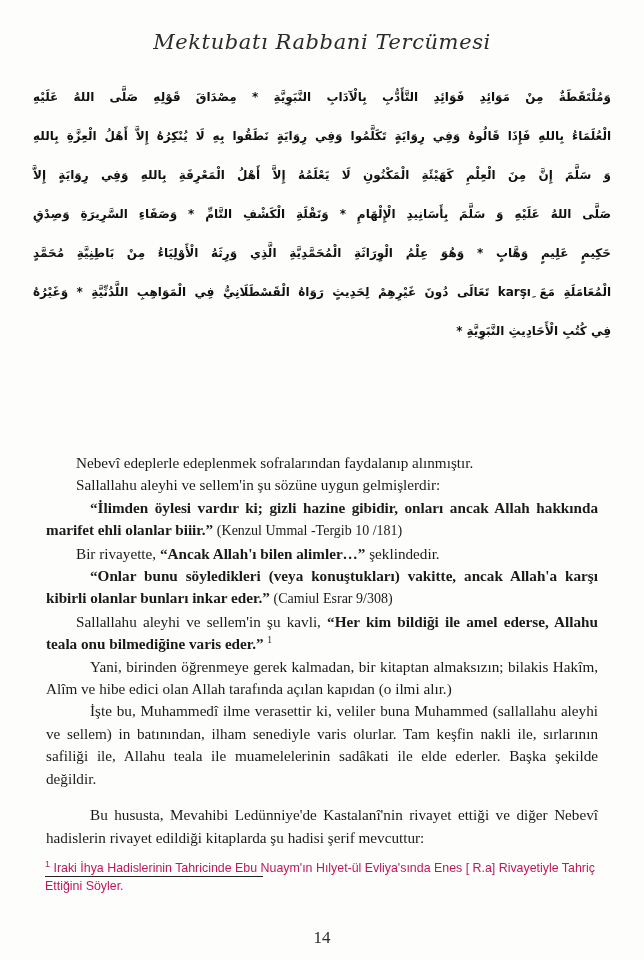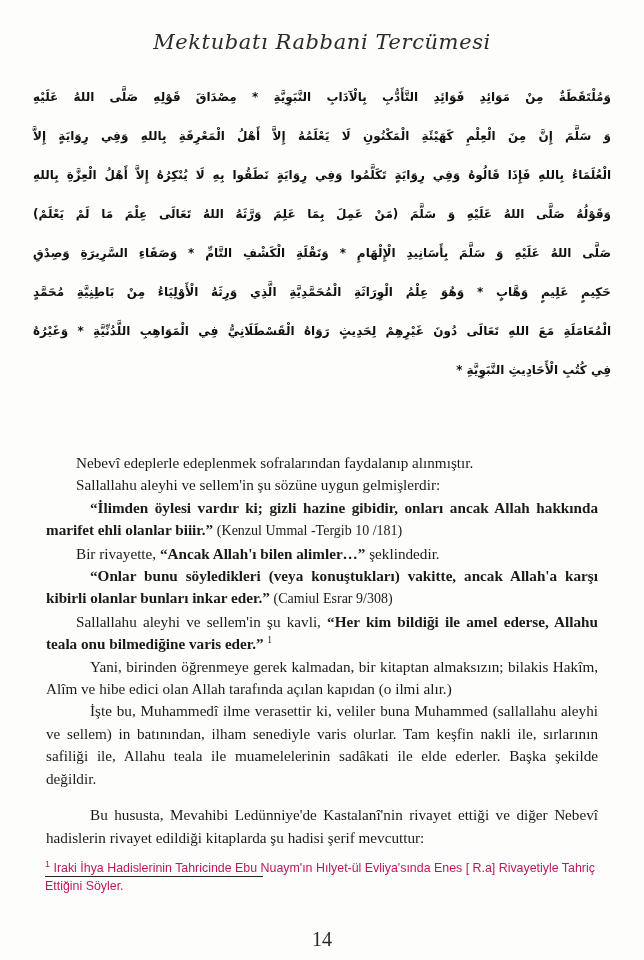--- a/index.html
+++ b/index.html
@@ -118,39 +118,38 @@
     line-height: 0;
   }
 
   
   .page-number {
     position: absolute;
     left: 0;
     top: 928px;
     width: 644px;
     text-align: center;
-    font-size: 20px;
+    font-size: 17px;
     color: #2a2a2a;
   }
 </style>
 </head>
 <body>
 
 <div class="page">
 
   <div class="running-head">Mektubatı Rabbani Tercümesi</div>
 
   <div class="arabic-block">
     <span class="arabic-line">وَمُلْتَقَطَةٌ مِنْ مَوَائِدِ فَوَائِدِ التَّأَدُّبِ بِالْآدَابِ النَّبَوِيَّةِ * مِصْدَاقَ قَوْلِهِ صَلَّى اللهُ عَلَيْهِ</span>
+    <span class="arabic-line">الْعُلَمَاءُ بِاللهِ فَإِذَا قَالُوهُ وَفِي رِوَايَةٍ تَكَلَّمُوا وَفِي رِوَايَةٍ نَطَقُوا بِهِ لَا يُنْكِرُهُ إِلاَّ أَهْلُ الْعِزَّةِ بِاللهِ</span>
     <span class="arabic-line">وَ سَلَّمَ إِنَّ مِنَ الْعِلْمِ كَهَيْئَةِ الْمَكْنُونِ لَا يَعْلَمُهُ إِلاَّ أَهْلُ الْمَعْرِفَةِ بِاللهِ وَفِي رِوَايَةٍ إِلاَّ</span>
-    <span class="arabic-line">الْعُلَمَاءُ بِاللهِ فَإِذَا قَالُوهُ وَفِي رِوَايَةٍ تَكَلَّمُوا وَفِي رِوَايَةٍ نَطَقُوا بِهِ لَا يُنْكِرُهُ إِلاَّ أَهْلُ الْعِزَّةِ بِاللهِ</span>
-    <span class="arabic-line">وَقَوْلُهُ صَلَّى اللهُ عَلَيْهِ وَ سَلَّمَ  (مَنْ عَمِلَ بِمَا عَلِمَ وَرَّثَهُ اللهُ تَعَالَى عِلْمَ مَا لَمْ يَعْلَمْ)</span>
     <span class="arabic-line">صَلَّى اللهُ عَلَيْهِ وَ سَلَّمَ بِأَسَانِيدِ الْإِلْهَامِ * وَنَقْلَةِ الْكَشْفِ التَّامِّ * وَصَفَاءِ السَّرِيرَةِ وَصِدْقِ</span>
     <span class="arabic-line">حَكِيمٍ عَلِيمٍ وَهَّابٍ * وَهُوَ عِلْمُ الْوِرَاثَةِ الْمُحَمَّدِيَّةِ الَّذِي وَرِثَهُ الْأَوْلِيَاءُ مِنْ بَاطِنِيَّةِ مُحَمَّدٍ</span>
-    <span class="arabic-line">الْمُعَامَلَةِ مَعَ اللهِ تَعَالَى دُونَ غَيْرِهِمْ لِحَدِيثٍ رَوَاهُ الْقَسْطَلَانِيُّ فِي الْمَوَاهِبِ اللَّدُنِّيَّةِ * وَغَيْرُهُ</span>
+    <span class="arabic-line">الْمُعَامَلَةِ مَعَ karşıِ تَعَالَى دُونَ غَيْرِهِمْ لِحَدِيثٍ رَوَاهُ الْقَسْطَلَانِيُّ فِي الْمَوَاهِبِ اللَّدُنِّيَّةِ * وَغَيْرُهُ</span>
     <span class="arabic-line last">فِي كُتُبِ الْأَحَادِيثِ النَّبَوِيَّةِ *</span>
   </div>
 
   <div class="body-text">
 
     <p class="p-indent"><span>Nebevî edeplerle edeplenmek sofralarından faydalanıp alınmıştır.</span></p>
 
     <p class="p-indent"><span>Sallallahu aleyhi ve sellem'in şu sözüne uygun gelmişlerdir:</span></p>
 
     <p class="p-indent-lg"><span class="b">“İlimden öylesi vardır ki; gizli hazine gibidir, onları ancak Allah hakkında marifet ehli olanlar biiir.”</span> <span class="cite">(Kenzul Ummal -Tergib 10 /181)</span></p>

